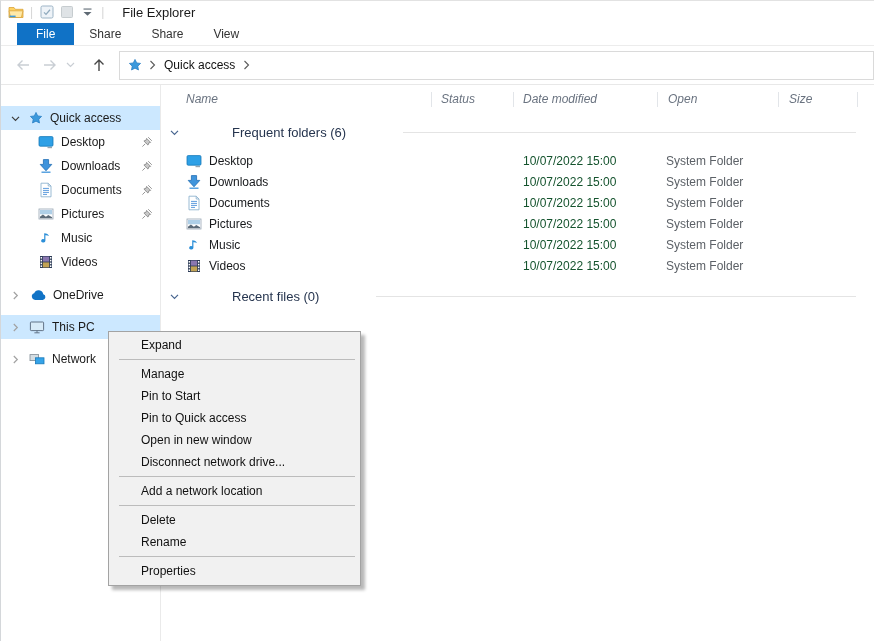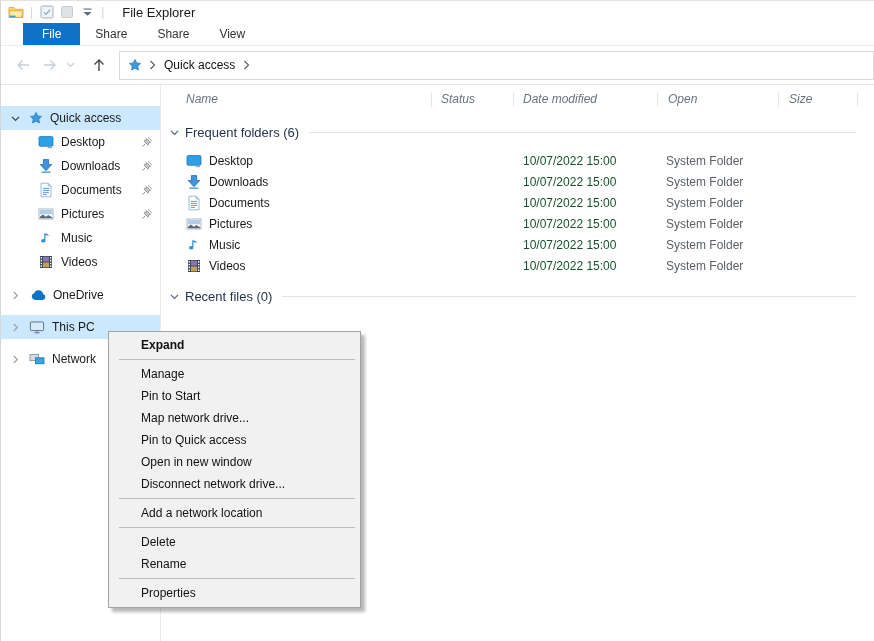--- a/index.html
+++ b/index.html
@@ -9,21 +9,21 @@
     border-left:1px solid #d4d7da; border-top:1px solid #e2e2e2;
     font-family:"Liberation Sans", sans-serif; font-size:12px; color:#1a1a1a;
     overflow:hidden;
   }
   
   .titlebar { height:22px; display:flex; align-items:center; padding-left:5px; }
   .qat-sep { color:#d5d5d5; margin:0 4px; font-size:12px; }
   .qat-btn { display:flex; align-items:center; justify-content:center; width:18px; height:18px; margin:0 1px; }
   .title-text { margin-left:14px; font-size:13px; color:#1a1a1a; }
   
-  .tabrow { height:23px; display:flex; align-items:stretch; padding-left:22px; border-bottom:1px solid #ececec; background:#fff; }
+  .tabrow { height:23px; display:flex; align-items:stretch; padding-left:16px; border-bottom:1px solid #ececec; background:#fff; }
   .tab { padding:0 15px; display:flex; align-items:center; font-size:12px; color:#333; cursor:default; }
   .tab.active { background:#1072c6; color:#fff; padding:0 19px; }
   
   .addrrow { height:39px; display:flex; align-items:center; border-bottom:1px solid #e8e8e8; padding:0 0 0 8px; background:#fff; }
   .navbtn { width:27px; height:26px; display:flex; align-items:center; justify-content:center; }
   .navbtn.narrow { width:14px; }
   .addrbox { flex:1; height:29px; border:1px solid #dadada; margin-left:7px; display:flex; align-items:center; padding-left:8px; gap:7px; background:#fff; }
   .crumb-label { font-size:12px; color:#111; padding:0 1px; }
   
   .content { display:flex; height:556px; }
@@ -35,38 +35,38 @@
   .side-item.child .icbox { margin-left:37px; }
   .side-item .lbl { margin-left:7px; white-space:nowrap; }
   .side-item .pinbox { position:absolute; right:7px; top:6px; }
   .side-gap { height:8px; }
   .side-gap.big { height:9px; }
   
   .main { flex:1; min-width:0; position:relative; }
   .colheader { height:27px; display:flex; align-items:center;font-style:italic; }
   .col { position:relative; height:100%; display:flex; align-items:center; color:#6a7380; font-size:12px; white-space:nowrap; }
   .col::after { content:""; position:absolute; right:0; top:7px; bottom:5px; width:1px; background:#e2e5e9; }
-  .group-header { display:flex; align-items:center; height:20px; margin:10px 0 0 8px; color:#25344e; font-size:13px; }
+  .group-header { display:flex; align-items:center; height:20px; margin:10px 0 0 8px; color:#25344e; font-size:13px;gap:47px; }
   .group-header .gchev { display:flex; margin-right:5px; }
   .group-header .gline { flex:1; height:1px; background:#e4e4e4; margin:0 18px 0 10px; }
   .frow { height:21px; display:flex; align-items:center; position:relative; padding-left:25px; }
   .frow .icbox { display:flex; margin-right:7px; }
   .frow .fname { color:#17191c; }
   .frow .fdate { position:absolute; left:362px; color:#14532d; }
   .frow .ftype { position:absolute; left:505px; color:#5c6167; }
   .rows { margin-top:8px; }
   
   .ctxmenu {
     position:absolute; left:107px; top:330px; width:253px;
     background:#f1f1f1; border:1px solid #a3a3a3;
     box-shadow:4px 4px 3px rgba(0,0,0,.28);
     padding:2px 0 3px; z-index:20;
   }
   .menu-item { height:22px; line-height:22px; padding-left:32px; font-size:12px; color:#111; white-space:nowrap; }
-  .menu-item.bold { font-weight:bold; }
+  .menu-item.bold { font-weight:normal; }
   .menu-sep { height:1px; background:#bcbcbc; margin:3px 5px 3px 10px; }
   
   .ic { display:inline-flex; }
   .ic svg { display:block; }
 </style>
 </head>
 <body>
 
 <div class="window">
 
@@ -460,21 +460,20 @@
           <div class="rows"></div>
         </div>
     </div>
   </div>
 
   <div class="ctxmenu">
       <div class="menu-item bold">Expand</div>
       <div class="menu-sep"></div>
       <div class="menu-item">Manage</div>
       <div class="menu-item">Pin to Start</div>
-      <div class="menu-item">Map network drive...</div>
       <div class="menu-item">Pin to Quick access</div>
       <div class="menu-item">Open in new window</div>
       <div class="menu-item">Disconnect network drive...</div>
       <div class="menu-sep"></div>
       <div class="menu-item">Add a network location</div>
       <div class="menu-sep"></div>
       <div class="menu-item">Delete</div>
       <div class="menu-item">Rename</div>
       <div class="menu-sep"></div>
       <div class="menu-item">Properties</div>

